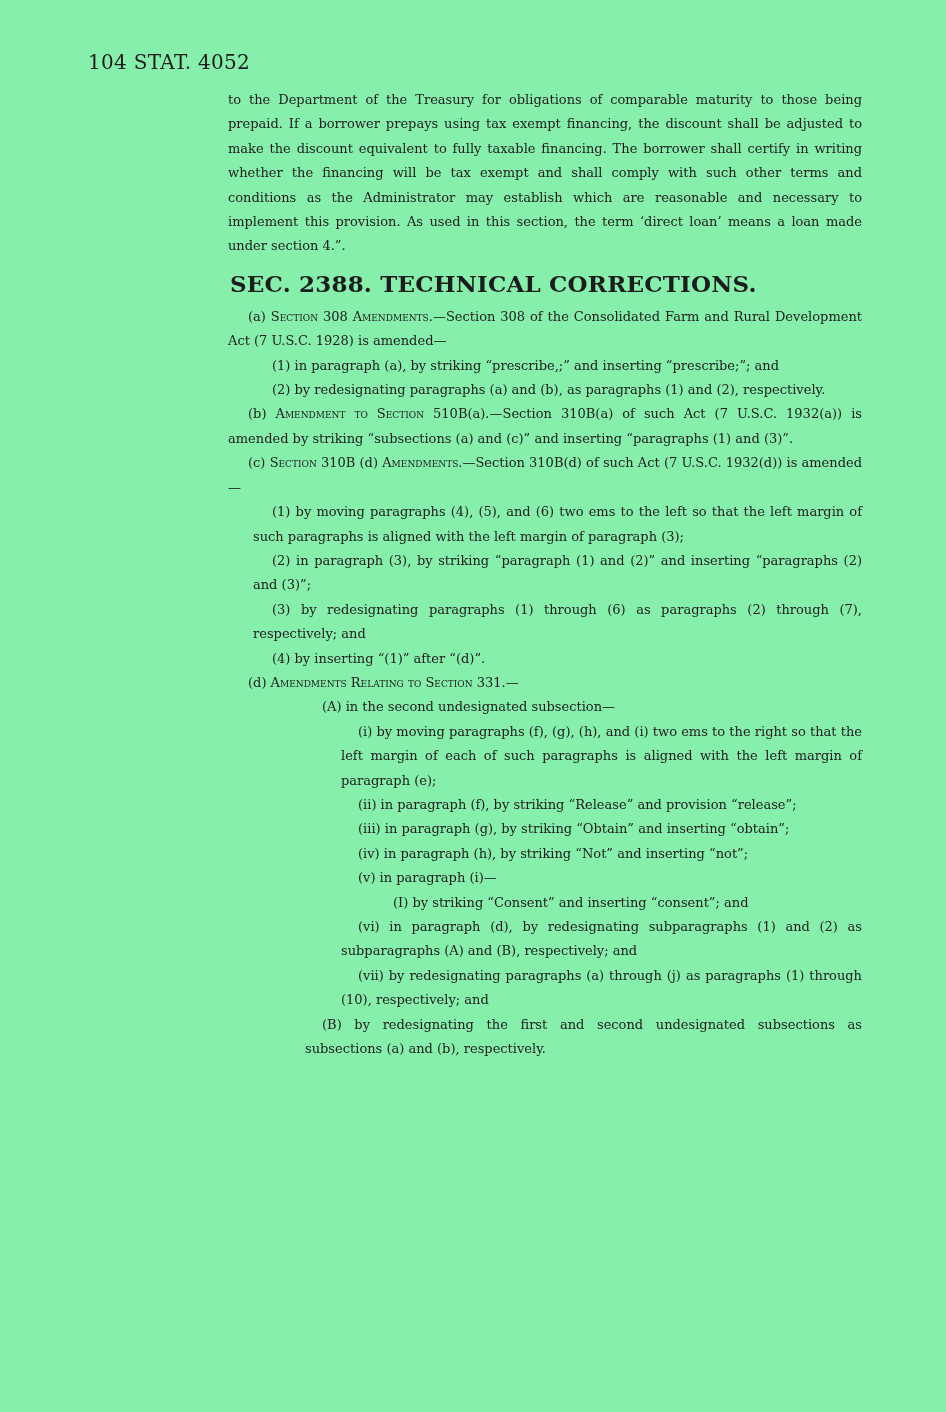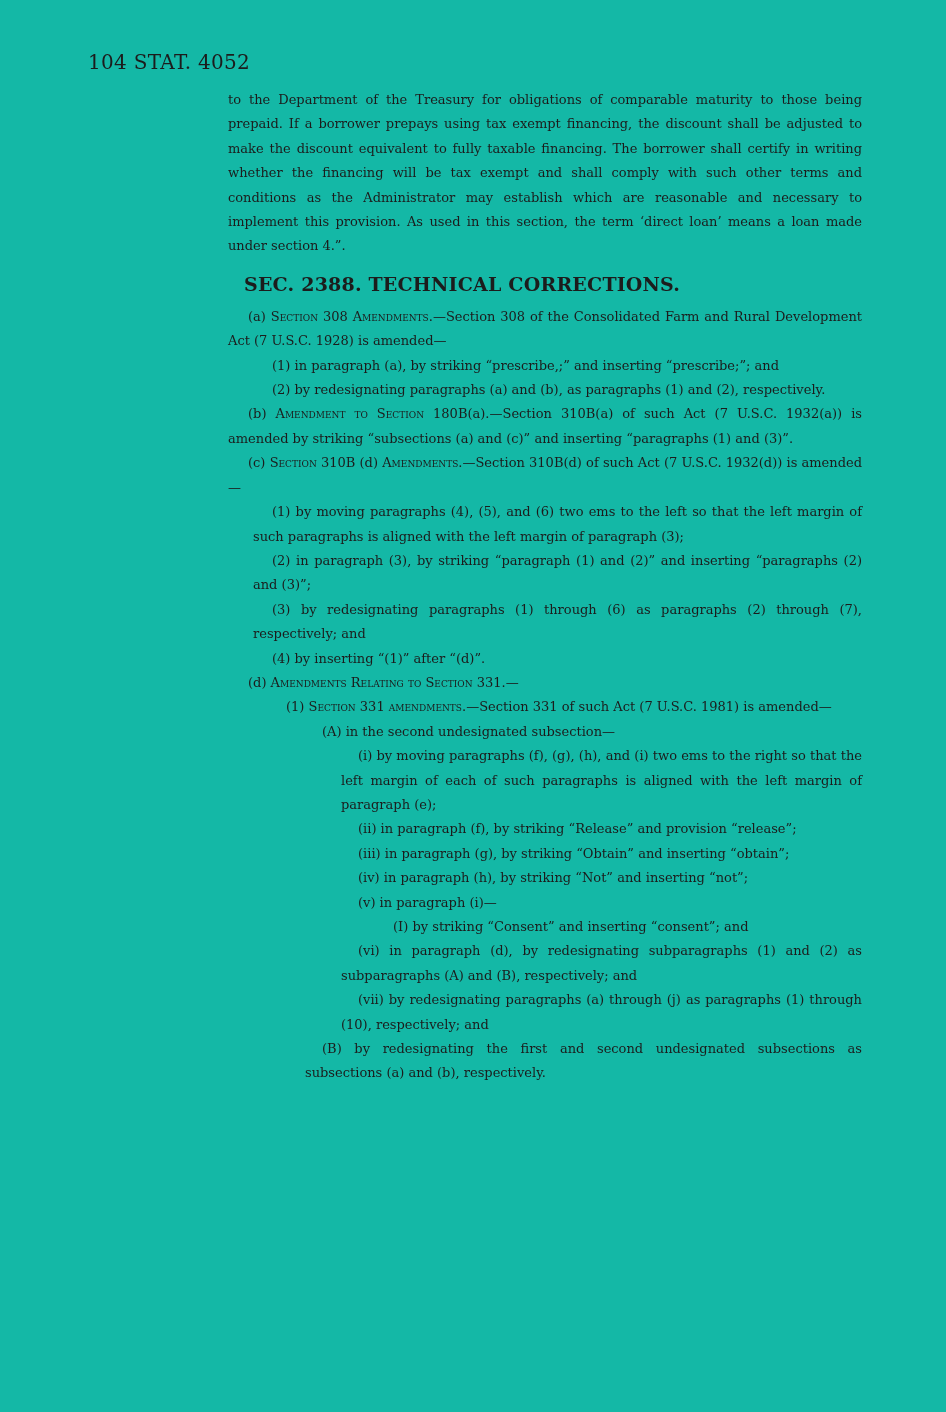--- a/index.html
+++ b/index.html
@@ -1,21 +1,21 @@
 <!DOCTYPE html>
 <html lang="en"><head>
 <meta charset="utf-8">
 <style>
   html, body { margin: 0; padding: 0; background: #e9e9e7; }
   .page {
     position: relative;
     width: 946px;
     height: 1412px;
     margin: 0 auto;
-    background: #14b8a6;
+    background: #86efac;
     color: #1c1c1c;
     font-family: "DejaVu Serif", "Liberation Serif", serif;
     overflow: hidden;
   }
   .stat-no {
     position: absolute;
     left: 88px;
     top: 50px;
     font-size: 20px;
     letter-spacing: 0.3px;
@@ -42,23 +42,23 @@
     font-size: 13px;
     line-height: 24.4px;
     text-align: justify;
     hyphens: auto;
     -webkit-hyphens: auto;
   }
   
   .ind-body    { text-indent: 0; }
   .ind-heading {
     font-weight: bold;
-    font-size: 19px;
+    font-size: 23px;
     line-height: 22px;
-    margin: 14px 0 10px 16px;
+    margin: 14px 0 10px 2px;
     text-align: left;
     letter-spacing: 0.2px;
   }
   .ind-a  { text-indent: 20px; }
   .ind-1  { padding-left: 25px;  text-indent: 19px; }
   .ind-1d { padding-left: 41px;  text-indent: 17px; }
   .ind-A  { padding-left: 77px;  text-indent: 17px; }
   .ind-i  { padding-left: 113px; text-indent: 17px; }
   .ind-I  { padding-left: 152px; text-indent: 13px; }
   span.sc { font-variant: small-caps; }
@@ -68,28 +68,27 @@
 <body>
 
 <div class="page">
   <div class="stat-no">104 STAT. 4052</div>
   <div class="body-col">
       <p class="para ind-body"><span class="normal">to the Department of the Treasury for obligations of comparable maturity to those being prepaid. If a borrower prepays using tax exempt financing, the discount shall be adjusted to make the discount equivalent to fully taxable financing. The borrower shall certify in writing whether the financing will be tax exempt and shall comply with such other terms and conditions as the Administrator may establish which are reasonable and necessary to implement this provision. As used in this section, the term ‘direct loan’ means a loan made under section 4.”.</span></p>
       <p class="para ind-heading"><span class="normal">SEC. 2388. TECHNICAL CORRECTIONS.</span></p>
       <p class="para ind-a"><span class="normal">(a) </span><span class="sc">Section 308 Amendments</span><span class="normal">.—Section 308 of the Consolidated Farm and Rural Development Act (7 U.S.C. 1928) is amended—</span></p>
       <p class="para ind-1"><span class="normal">(1) in paragraph (a), by striking “prescribe,;” and inserting “prescribe;”; and</span></p>
       <p class="para ind-1"><span class="normal">(2) by redesignating paragraphs (a) and (b), as paragraphs (1) and (2), respectively.</span></p>
-      <p class="para ind-a"><span class="normal">(b) </span><span class="sc">Amendment to Section 180B</span><span class="normal">(a).—Section 310B(a) of such Act (7 U.S.C. 1932(a)) is amended by striking “subsections (a) and (c)” and inserting “paragraphs (1) and (3)”.</span></p>
+      <p class="para ind-a"><span class="normal">(b) </span><span class="sc">Amendment to Section 510B</span><span class="normal">(a).—Section 310B(a) of such Act (7 U.S.C. 1932(a)) is amended by striking “subsections (a) and (c)” and inserting “paragraphs (1) and (3)”.</span></p>
       <p class="para ind-a"><span class="normal">(c) </span><span class="sc">Section 310B</span><span class="normal"> (d) </span><span class="sc">Amendments</span><span class="normal">.—Section 310B(d) of such Act (7 U.S.C. 1932(d)) is amended—</span></p>
       <p class="para ind-1"><span class="normal">(1) by moving paragraphs (4), (5), and (6) two ems to the left so that the left margin of such paragraphs is aligned with the left margin of paragraph (3);</span></p>
       <p class="para ind-1"><span class="normal">(2) in paragraph (3), by striking “paragraph (1) and (2)” and inserting “paragraphs (2) and (3)”;</span></p>
       <p class="para ind-1"><span class="normal">(3) by redesignating paragraphs (1) through (6) as paragraphs (2) through (7), respectively; and</span></p>
       <p class="para ind-1"><span class="normal">(4) by inserting “(1)” after “(d)”.</span></p>
       <p class="para ind-a"><span class="normal">(d) </span><span class="sc">Amendments Relating to Section 331</span><span class="normal">.—</span></p>
-      <p class="para ind-1d"><span class="normal">(1) </span><span class="sc">Section 331 amendments</span><span class="normal">.—Section 331 of such Act (7 U.S.C. 1981) is amended—</span></p>
       <p class="para ind-A"><span class="normal">(A) in the second undesignated subsection—</span></p>
       <p class="para ind-i"><span class="normal">(i) by moving paragraphs (f), (g), (h), and (i) two ems to the right so that the left margin of each of such paragraphs is aligned with the left margin of paragraph (e);</span></p>
       <p class="para ind-i"><span class="normal">(ii) in paragraph (f), by striking “Release” and provision “release”;</span></p>
       <p class="para ind-i"><span class="normal">(iii) in paragraph (g), by striking “Obtain” and inserting “obtain”;</span></p>
       <p class="para ind-i"><span class="normal">(iv) in paragraph (h), by striking “Not” and inserting “not”;</span></p>
       <p class="para ind-i"><span class="normal">(v) in paragraph (i)—</span></p>
       <p class="para ind-I"><span class="normal">(I) by striking “Consent” and inserting “consent”; and</span></p>
       <p class="para ind-i"><span class="normal">(vi) in paragraph (d), by redesignating subparagraphs (1) and (2) as subparagraphs (A) and (B), respectively; and</span></p>
       <p class="para ind-i"><span class="normal">(vii) by redesignating paragraphs (a) through (j) as paragraphs (1) through (10), respectively; and</span></p>
       <p class="para ind-A"><span class="normal">(B) by redesignating the first and second undesignated subsections as subsections (a) and (b), respectively.</span></p>

